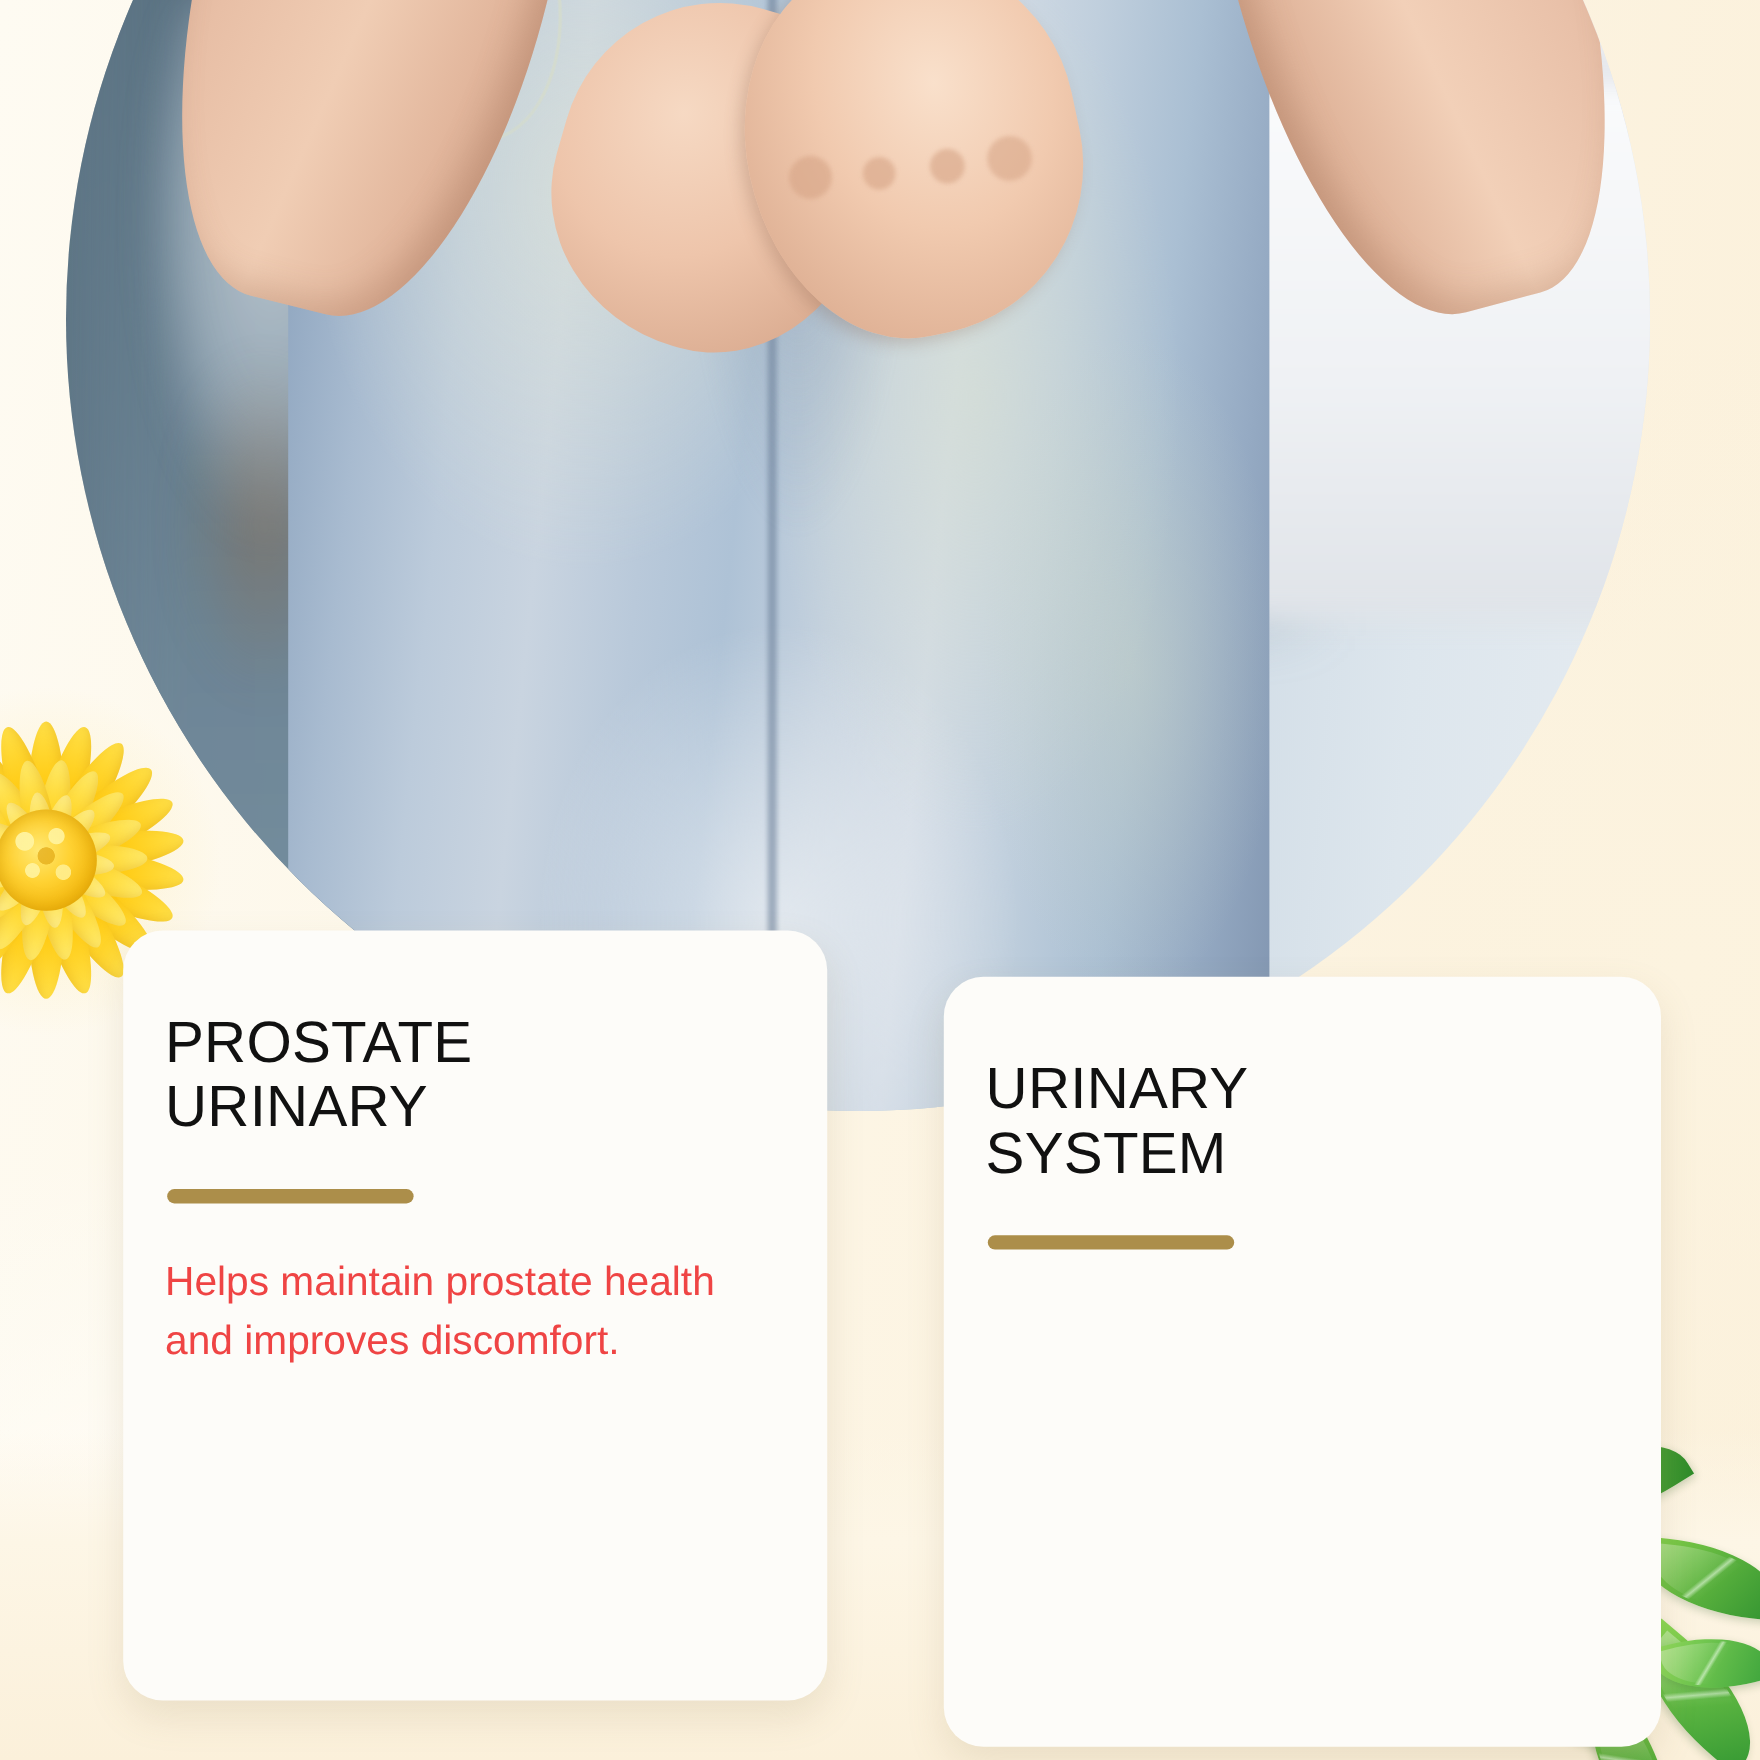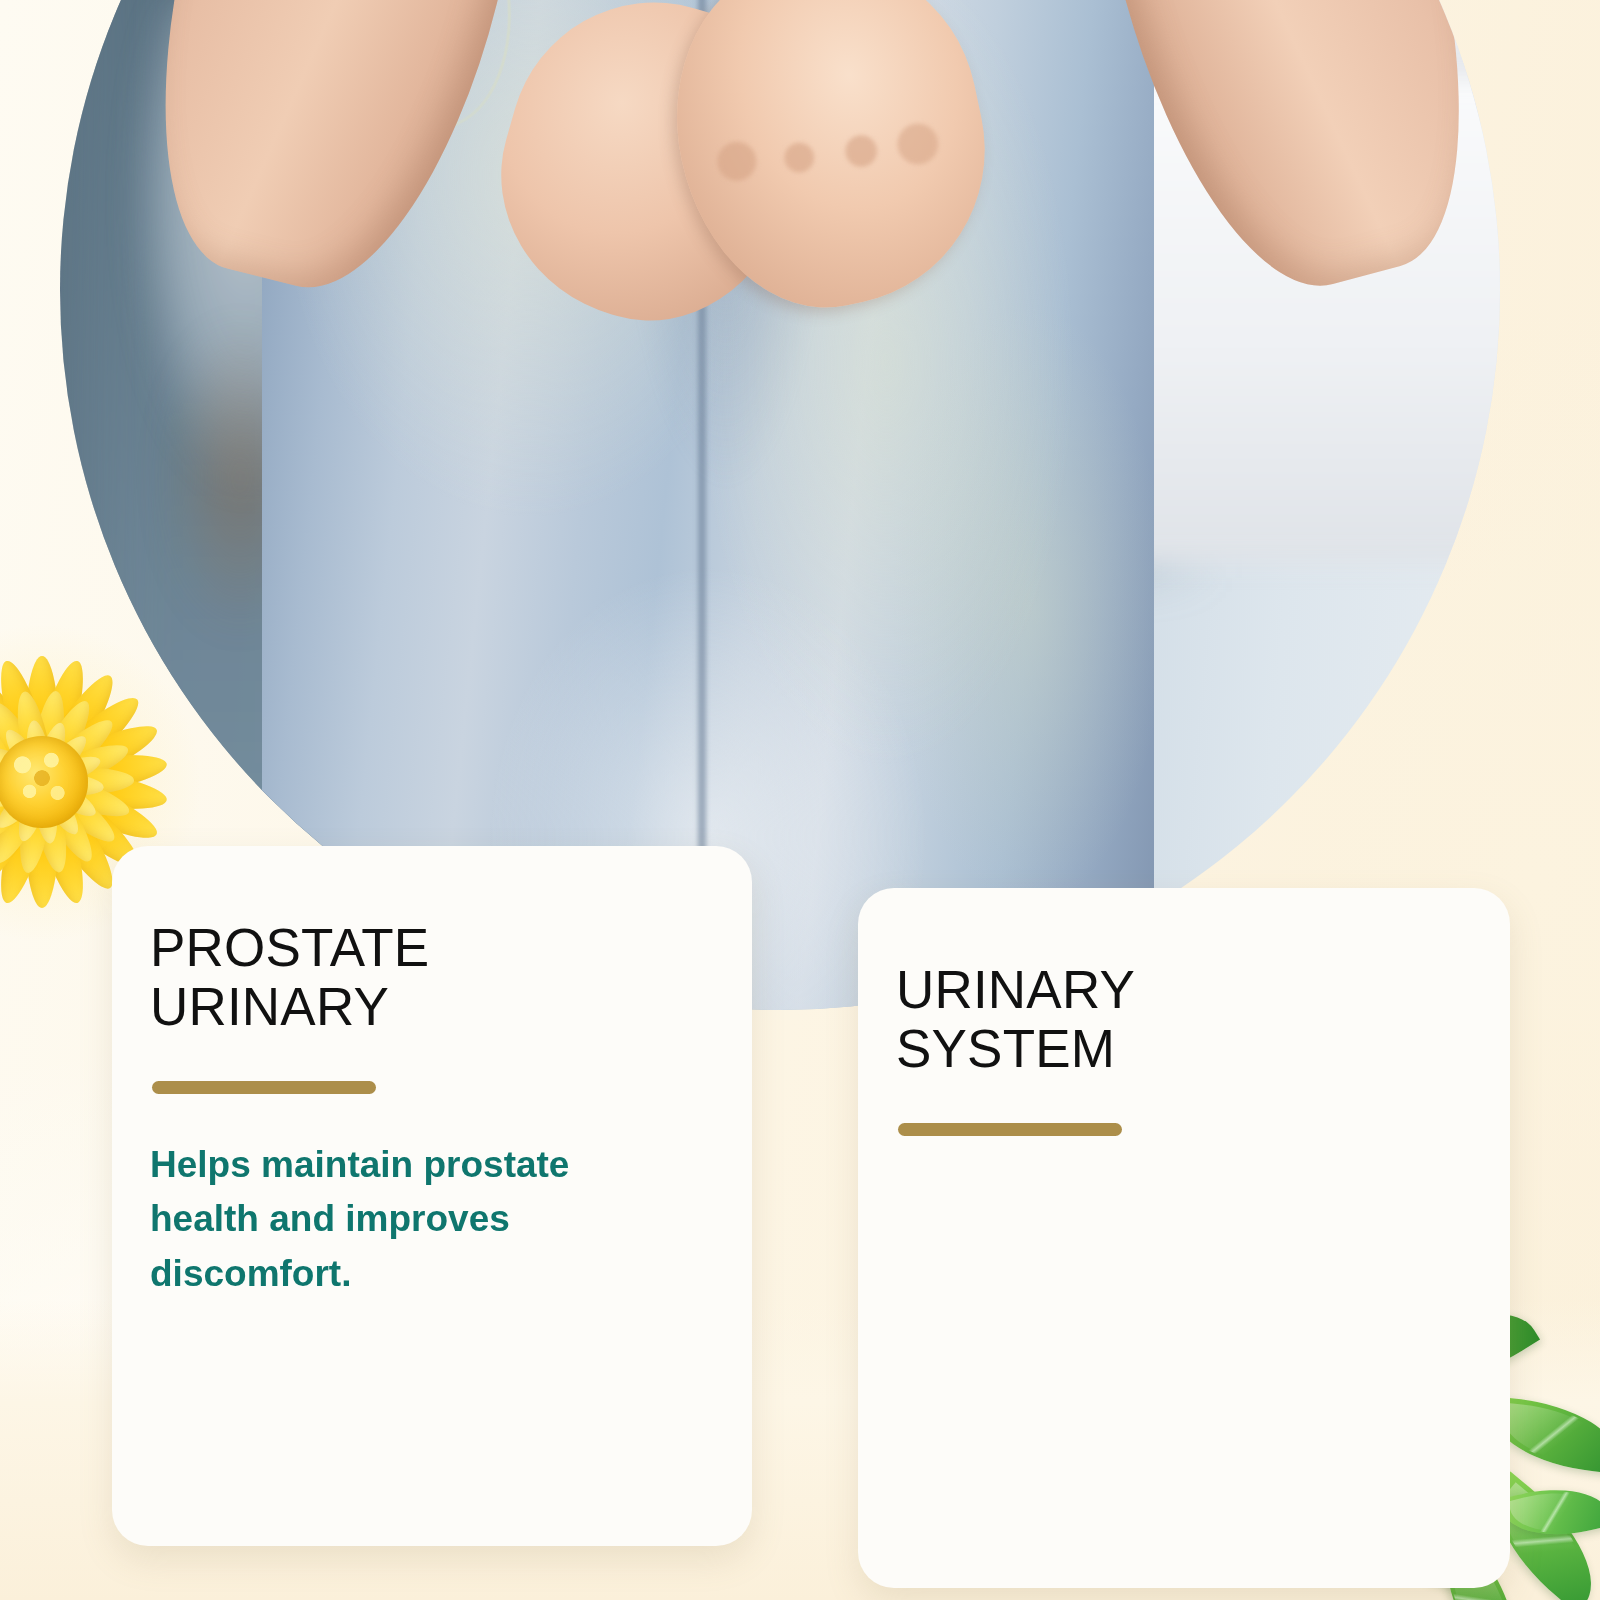--- a/index.html
+++ b/index.html
@@ -236,22 +236,22 @@
   }
   .rule {
     width:224px; height:13px;
     border-radius:8px;
     background:#AC8E4A;
     margin:44px 0 44px 2px;
   }
   .card-body {
     font-size:37px;
     line-height:1.48;
-    color:#0f766e;
-    font-weight:700;
+    color:#ef4444;
+    font-weight:400;
     max-width:520px;
   }
 </style>
 </head>
 <body>
 
 <div id="stage">
 
   <div class="bg-wash"></div>
 

